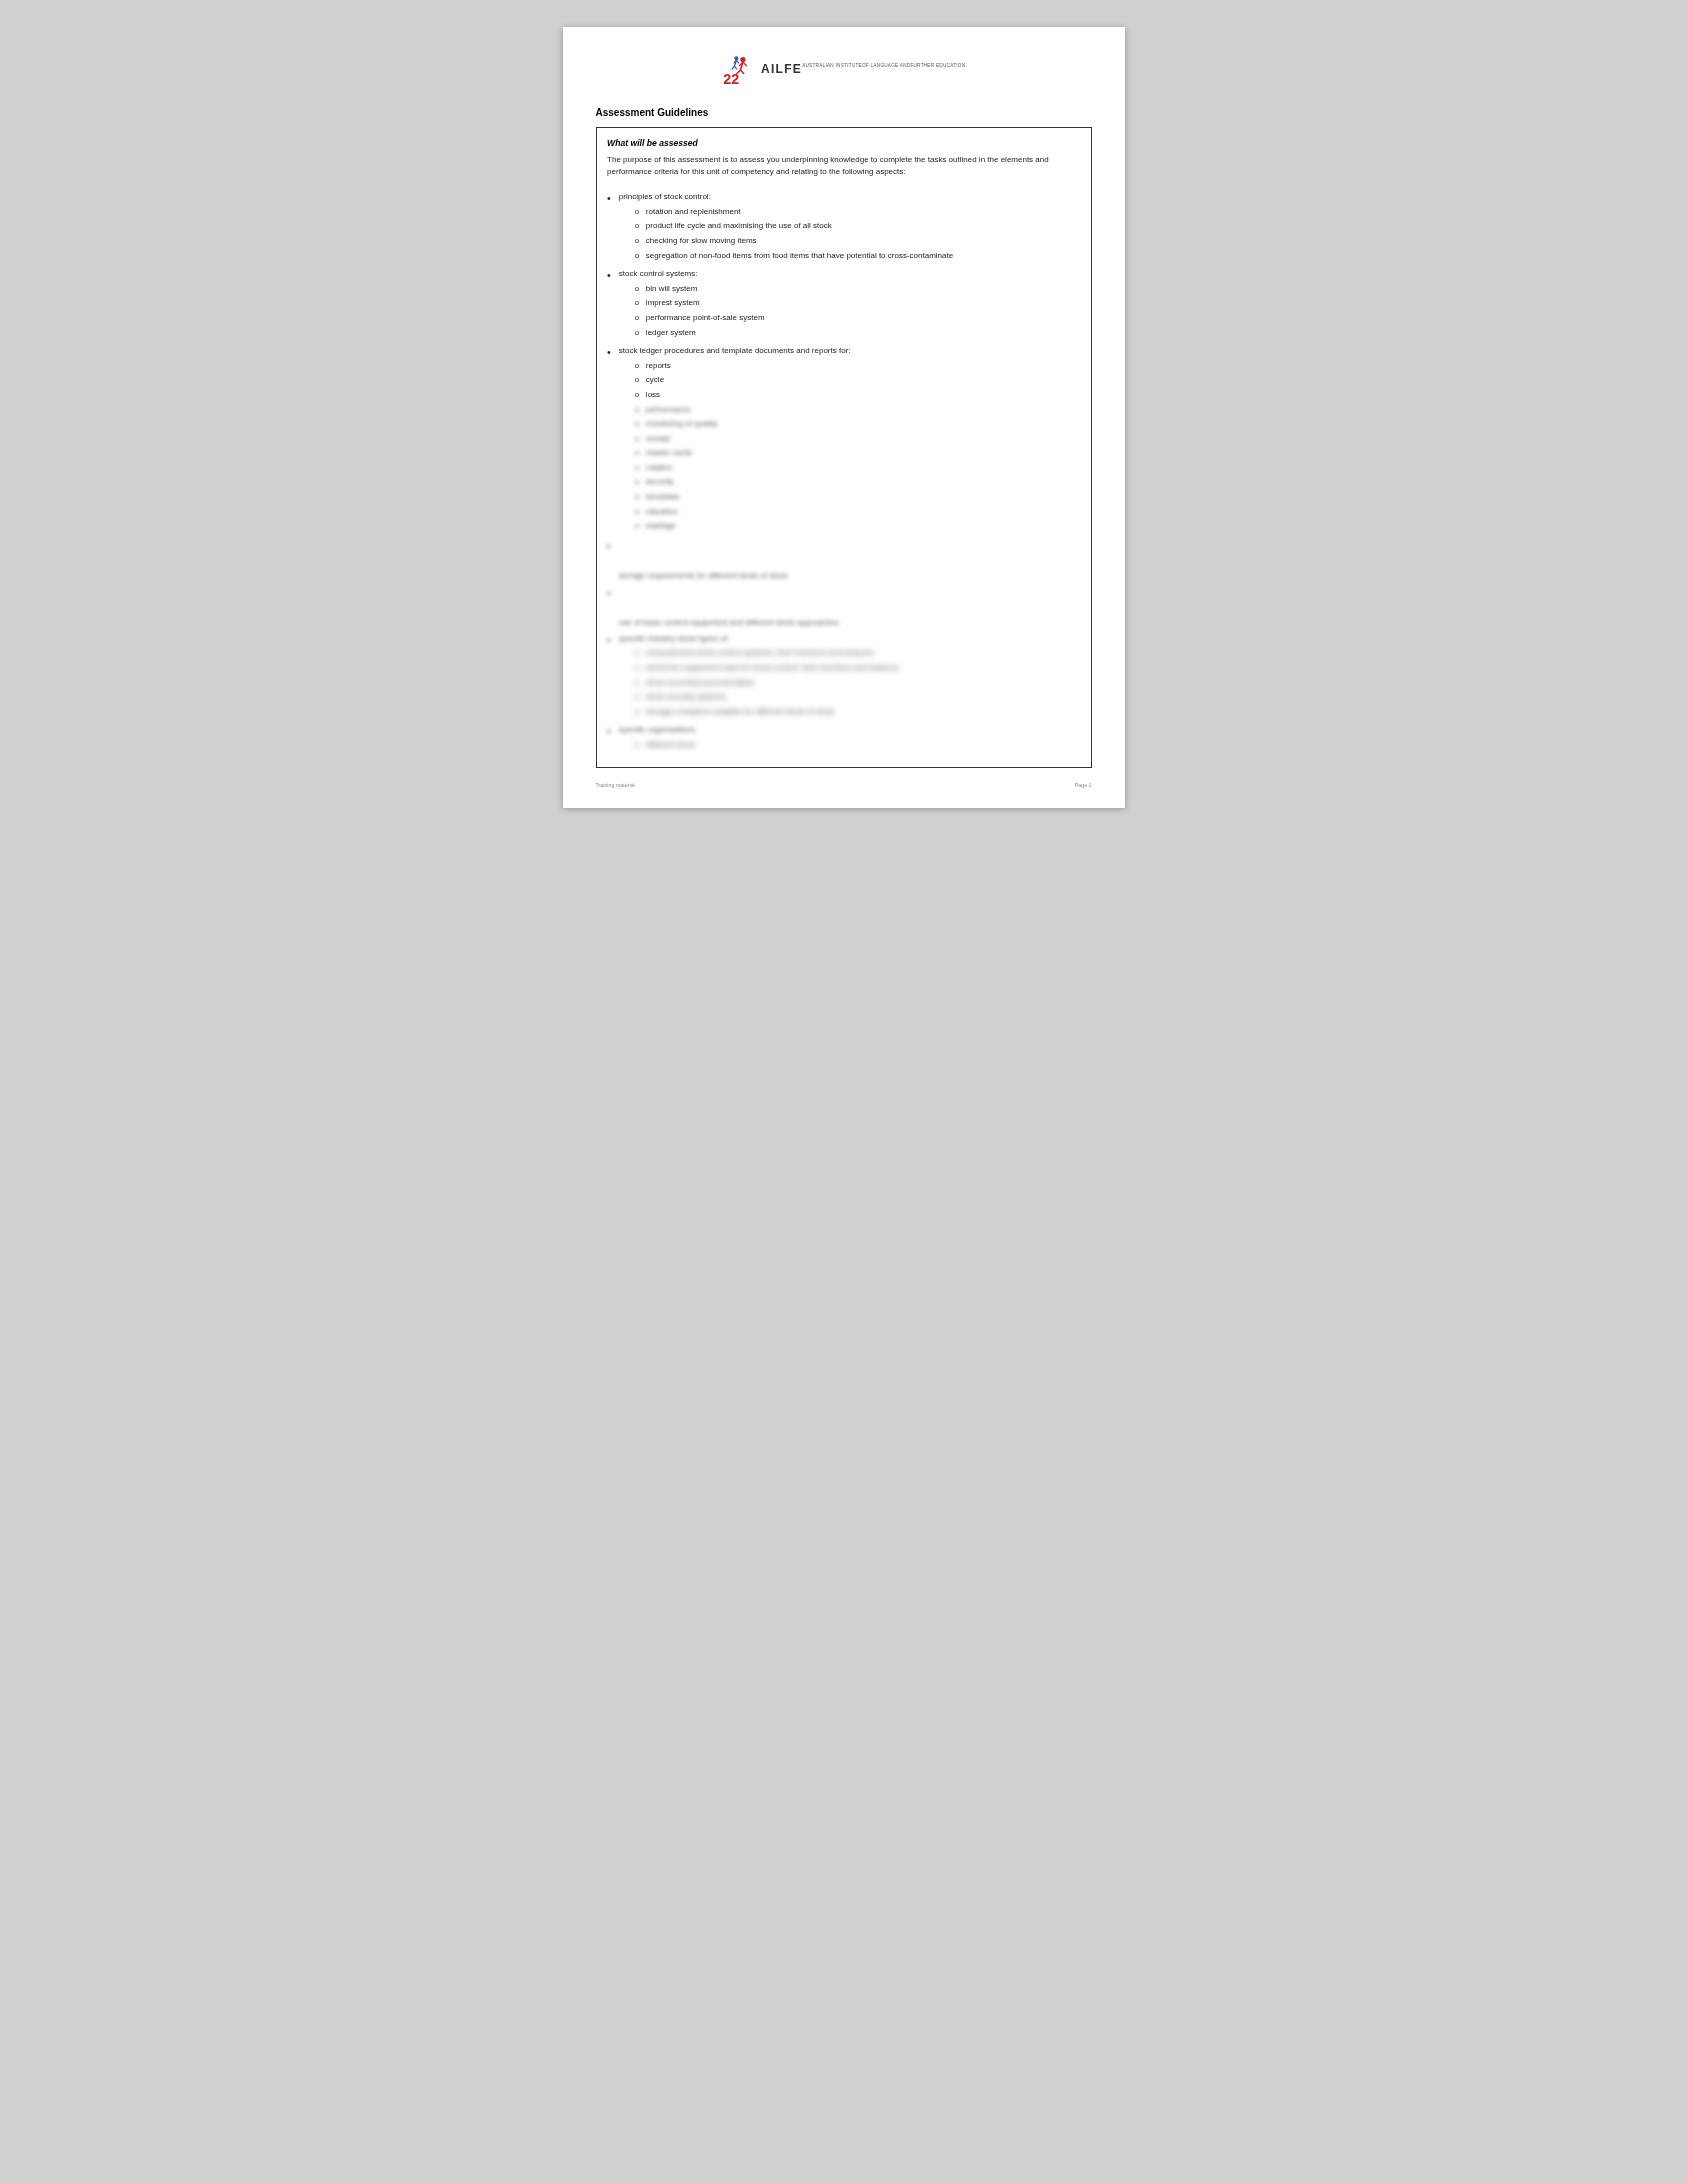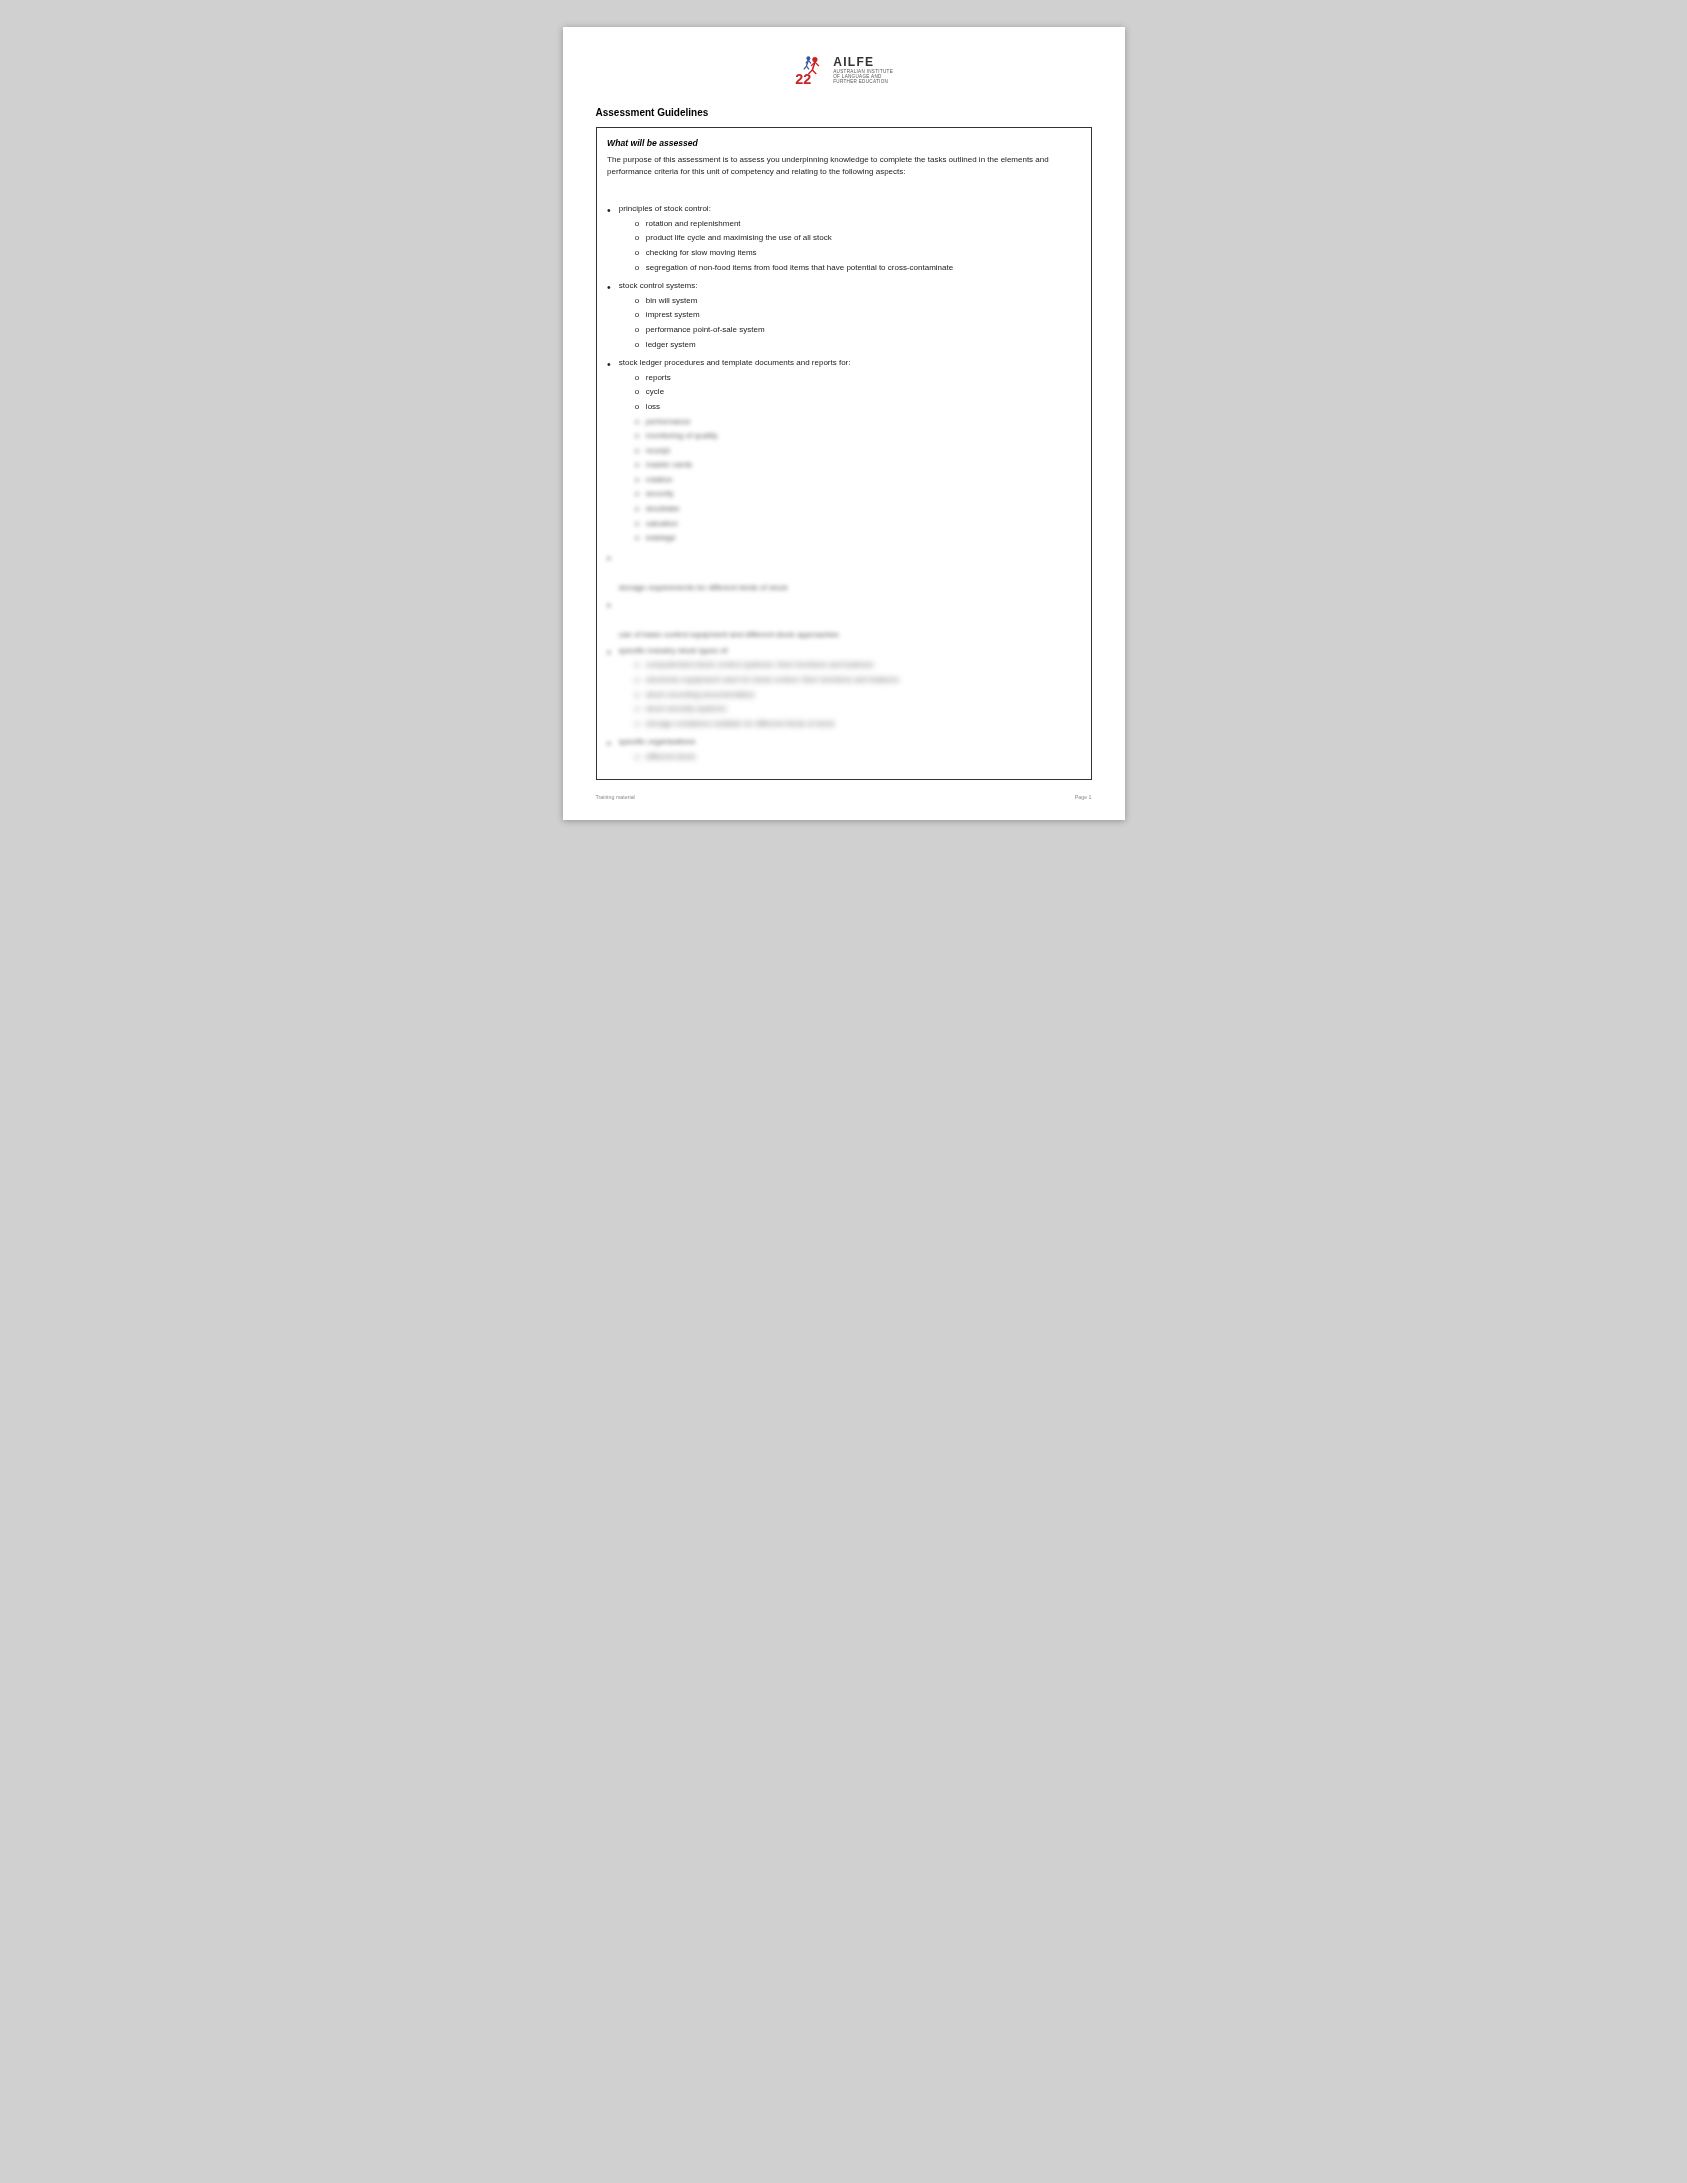--- a/index.html
+++ b/index.html
@@ -27,21 +27,20 @@
     }
 
     .header {
       display: flex;
       justify-content: center;
       margin-bottom: 20px;
     }
 
     .logo-text {
       display: flex;
-      flex-direction: column;
       line-height: 1.1;
     }
 
     .logo-title {
       font-size: 12px;
       font-weight: bold;
       color: #333;
       letter-spacing: 1.3px;
     }
 
@@ -70,21 +69,21 @@
       font-weight: bold;
       font-style: italic;
       margin-bottom: 6px;
       color: #000;
     }
 
     .intro-text {
       font-size: 8px;
       color: #222;
       line-height: 1.6;
-      margin-bottom: 24px;
+      margin-bottom: 12px;
     }
 
     .bullet-list {
       list-style: none;
       padding-left: 0;
     }
 
     .bullet-item {
       display: flex;
       align-items: flex-start;

